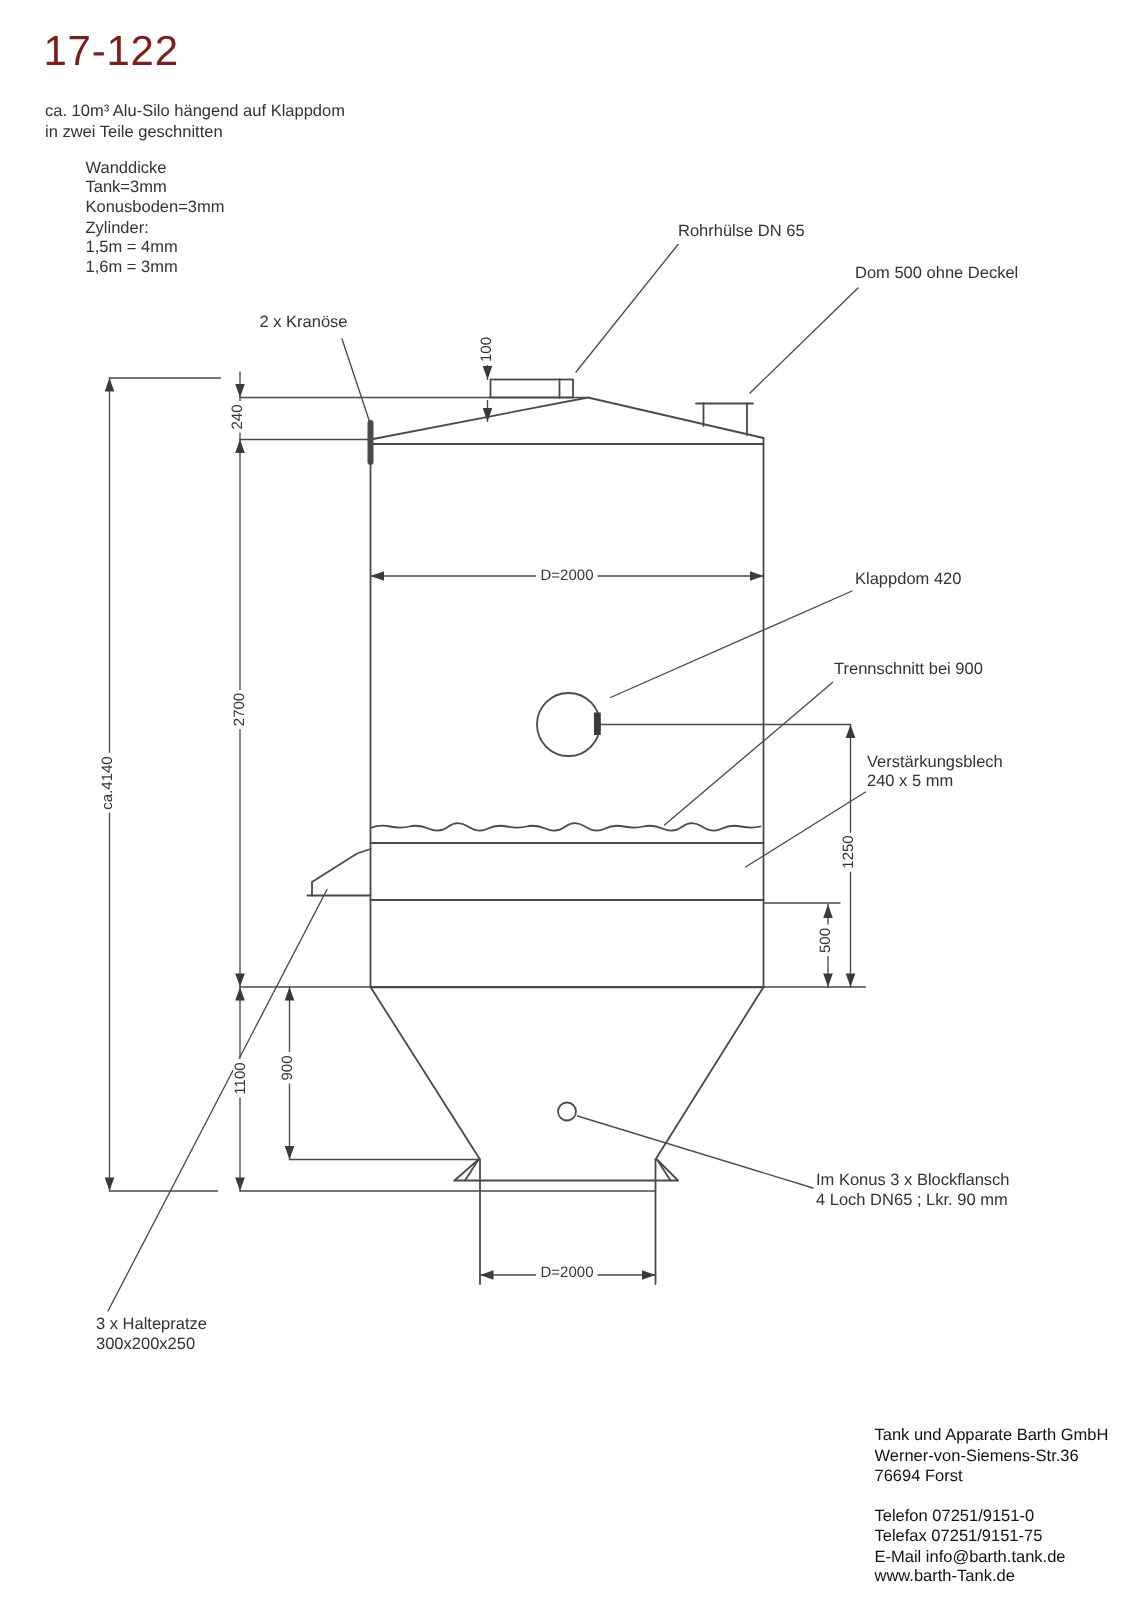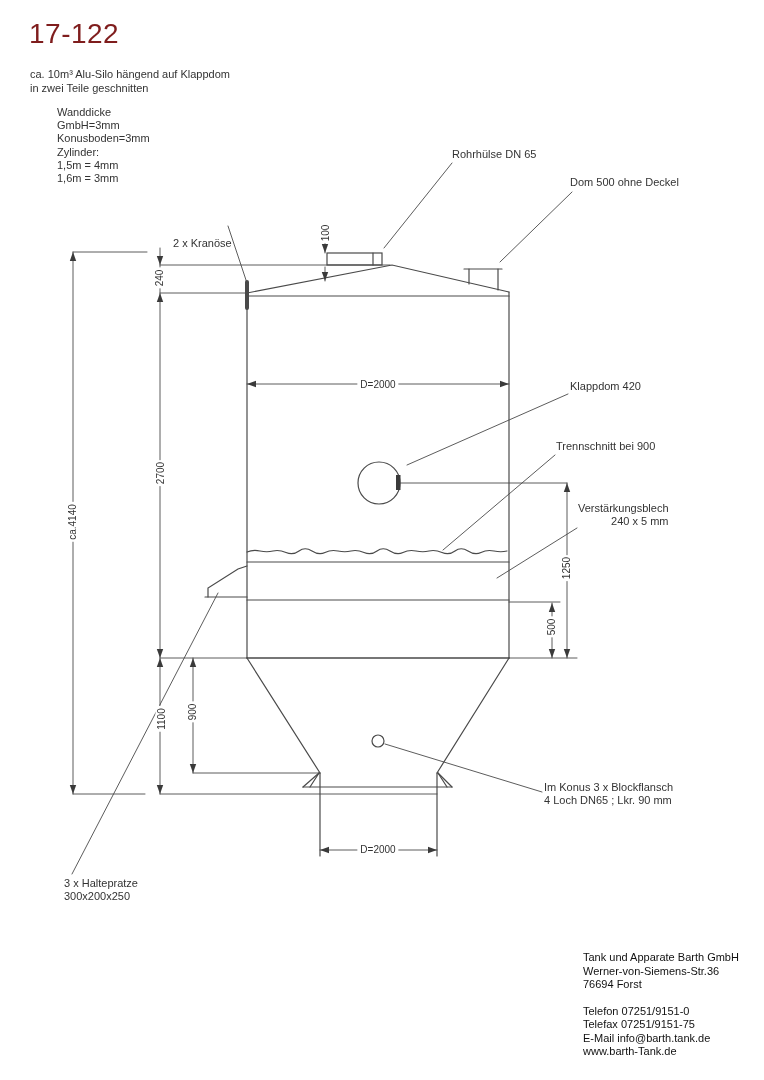--- a/index.html
+++ b/index.html
@@ -134,33 +134,33 @@
     </g>
   </svg>
 
   <div class="title">17-122</div>
   <div class="subtitle">
     <div>ca. 10m³ Alu-Silo hängend auf Klappdom</div>
     <div>in zwei Teile geschnitten</div>
   </div>
   <div class="notes">
     <div>Wanddicke</div>
-    <div>GmbH=3mm</div>
+    <div>Tank=3mm</div>
     <div>Konusboden=3mm</div>
     <div>Zylinder:</div>
     <div>1,5m = 4mm</div>
     <div>1,6m = 3mm</div>
   </div>
 
-  <div class="lbl" style="left:173px;top:209px;margin-top:28px;">2 x Kranöse</div>
+  <div class="lbl" style="left:173px;top:209px;">2 x Kranöse</div>
   <div class="lbl" style="left:452px;top:148px;">Rohrhülse DN 65</div>
   <div class="lbl" style="left:570px;top:176px;text-align:right;">Dom 500 ohne Deckel</div>
   <div class="lbl" style="left:570px;top:380px;">Klappdom 420</div>
   <div class="lbl" style="left:556px;top:440px;">Trennschnitt bei 900</div>
-  <div class="lbl" style="left:578px;top:502px;text-align:right;">
+  <div class="lbl" style="left:578px;top:502px;">
     <div>Verstärkungsblech</div>
     <div>240 x 5 mm</div>
   </div>
   <div class="lbl" style="left:544px;top:781px;">
     <div>Im Konus 3 x Blockflansch</div>
     <div>4 Loch DN65 ; Lkr. 90 mm</div>
   </div>
   <div class="lbl" style="left:64px;top:877px;">
     <div>3 x Haltepratze</div>
     <div>300x200x250</div>

